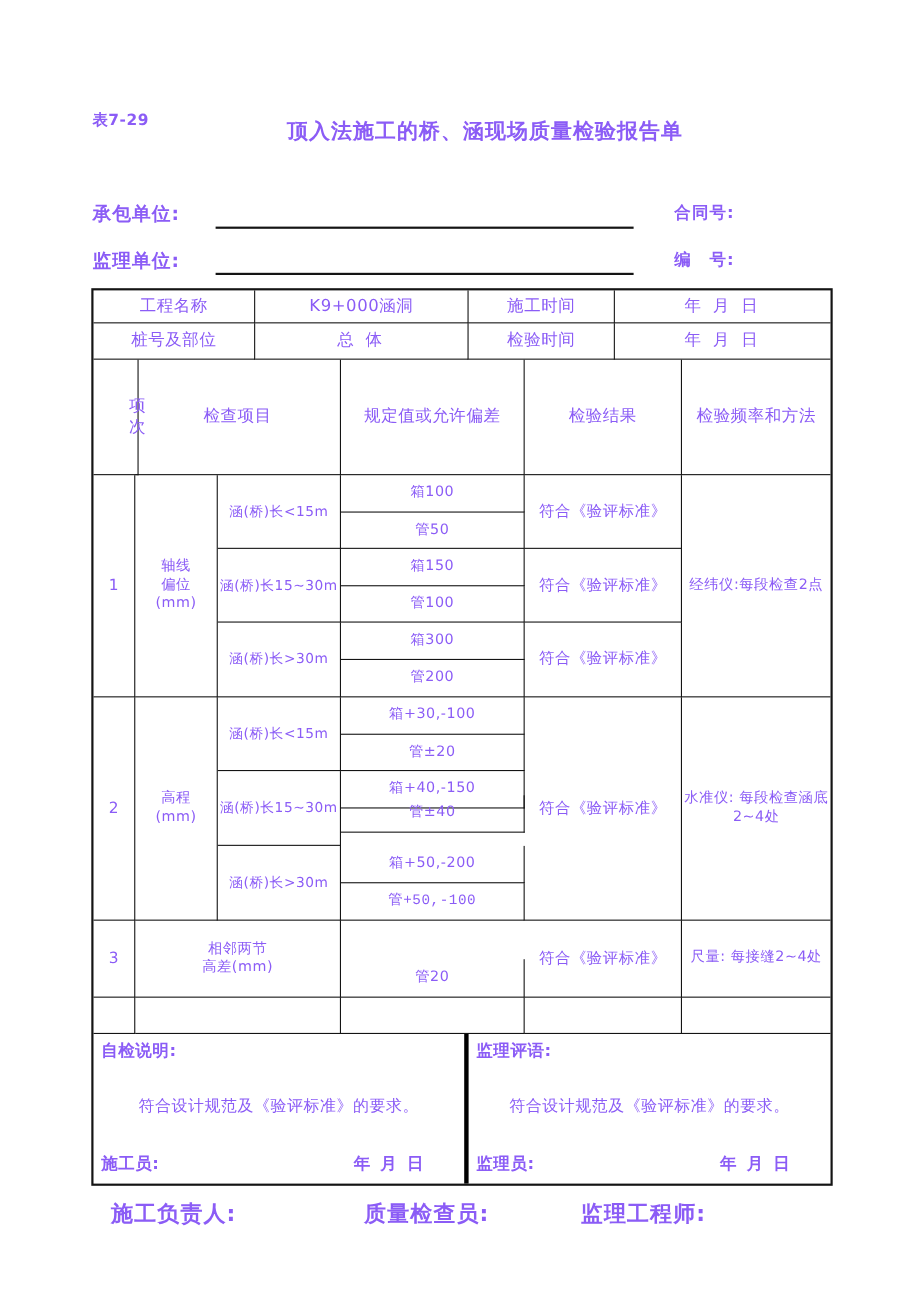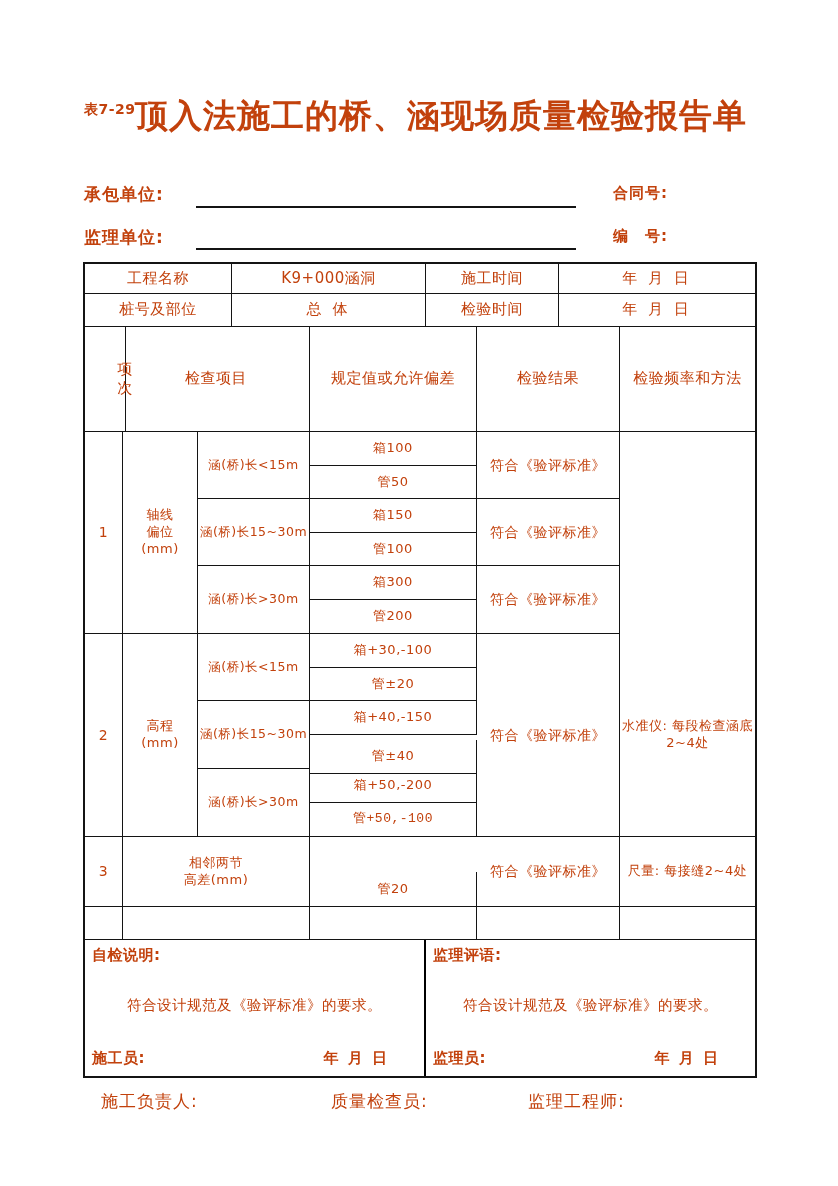--- a/index.html
+++ b/index.html
@@ -1,45 +1,45 @@
 <!DOCTYPE html>
 <html><head>
 <meta charset="utf-8">
 <style>
   html,body{margin:0;padding:0;background:#fff;}
   .page{
     position:relative;width:838px;height:1186px;background:#ffffff;
-    font-family:"DejaVu Sans","Liberation Sans",sans-serif;color:#c2410c;
+    font-family:"DejaVu Sans","Liberation Sans",sans-serif;color:#8b5cf6;
     overflow:hidden;
   }
   .abs{position:absolute;box-sizing:border-box;}
   .form-no{left:84px;top:101px;font-size:14px;font-weight:700;letter-spacing:0.5px;}
-  .title{left:84px;right:40px;top:94px;text-align:center;font-size:33px;font-weight:700;letter-spacing:1px;}
+  .title{left:84px;right:40px;top:106px;text-align:center;font-size:19px;font-weight:700;letter-spacing:1px;}
   .blab{font-size:17px;font-weight:700;letter-spacing:1px;}
   .rlab{font-size:15px;font-weight:700;letter-spacing:1px;}
   .uline{border-bottom:2px solid #141414;height:22px;}
   .tbl{left:83px;top:262px;width:674px;height:816px;border:2px solid #141414;}
   .c{
     position:absolute;box-sizing:border-box;
     border-right:1px solid #141414;border-bottom:1px solid #141414;
     display:flex;align-items:center;justify-content:center;
     text-align:center;font-size:14px;line-height:1.3;letter-spacing:0.5px;
   }
   .nr{border-right:none;}
   .pre{white-space:pre-line;}
   .sm{font-size:13px;}
   .xs{font-size:12.5px;}
   .hd{font-size:15px;}
-  .fc{position:absolute;box-sizing:border-box;border-right:2px solid #000000;}
+  .fc{position:absolute;box-sizing:border-box;border-right:4px solid #000000;}
   .flab{position:absolute;left:7px;top:6px;font-size:15px;font-weight:700;letter-spacing:0.5px;}
   .ftext{position:absolute;left:0;right:0;top:56px;text-align:center;font-size:14.5px;letter-spacing:0.5px;}
   .fbot{position:absolute;left:7px;right:35px;bottom:8px;display:flex;justify-content:space-between;align-items:flex-end;}
   .fbot .who{font-size:15px;font-weight:700;letter-spacing:0.5px;}
   .fbot .date{font-size:15px;font-weight:700;letter-spacing:2px;}
-  .sig{font-size:17px;font-weight:400;letter-spacing:1px;}
+  .sig{font-size:20px;font-weight:700;letter-spacing:1px;}
 </style>
 </head>
 <body>
 
 <div class="page">
 
   <div class="abs form-no">表7-29</div>
   <div class="abs title">顶入法施工的桥、涵现场质量检验报告单</div>
 
   <div class="abs blab" style="left:84px;top:183px;">承包单位:</div>
@@ -80,32 +80,33 @@
     <div class="c xs" style="left:113px;top:235px;width:112px;height:67px;">涵(桥)长15~30m</div>
     <div class="c sm" style="left:225px;top:235px;width:167px;height:34px;">箱150</div>
     <div class="c sm" style="left:225px;top:269px;width:167px;height:33px;">管100</div>
     <div class="c" style="left:392px;top:235px;width:143px;height:67px;">符合《验评标准》</div>
 
     <div class="c xs" style="left:113px;top:302px;width:112px;height:68px;">涵(桥)长&gt;30m</div>
     <div class="c sm" style="left:225px;top:302px;width:167px;height:34px;">箱300</div>
     <div class="c sm" style="left:225px;top:336px;width:167px;height:34px;">管200</div>
     <div class="c" style="left:392px;top:302px;width:143px;height:68px;">符合《验评标准》</div>
 
+    <div class="c sm nr" style="left:535px;top:168px;width:135px;height:202px;">经纬仪:每段检查2点</div>
 
     <div class="c" style="left:0;top:370px;width:38px;height:203px;">2</div>
     <div class="c pre sm" style="left:38px;top:370px;width:75px;height:203px;">高程
 (mm)</div>
 
     <div class="c xs" style="left:113px;top:370px;width:112px;height:67px;">涵(桥)长&lt;15m</div>
     <div class="c sm" style="left:225px;top:370px;width:167px;height:34px;">箱+30,-100</div>
     <div class="c sm" style="left:225px;top:404px;width:167px;height:33px;">管±20</div>
 
     <div class="c xs" style="left:113px;top:437px;width:112px;height:68px;">涵(桥)长15~30m</div>
     <div class="c sm" style="left:225px;top:437px;width:167px;height:34px;">箱+40,-150</div>
-    <div class="c sm" style="left:225px;top:476px;width:167px;height:34px;">管±40</div>
+    <div class="c sm" style="left:225px;top:459px;width:167px;height:34px;">管±40</div>
 
     <div class="c xs" style="left:113px;top:505px;width:112px;height:68px;">涵(桥)长&gt;30m</div>
     <div class="c sm" style="left:225px;top:505px;width:167px;height:34px;">箱+50,-200</div>
     <div class="c sm" style="left:225px;top:539px;width:167px;height:34px;font-family:Liberation Mono, monospace;">管+50,-100</div>
 
     <div class="c" style="left:392px;top:370px;width:143px;height:203px;">符合《验评标准》</div>
     <div class="c pre sm nr" style="left:535px;top:370px;width:135px;height:203px;">水准仪: 每段检查涵底
 2~4处</div>
 
     <div class="c" style="left:0;top:573px;width:38px;height:70px;">3</div>

